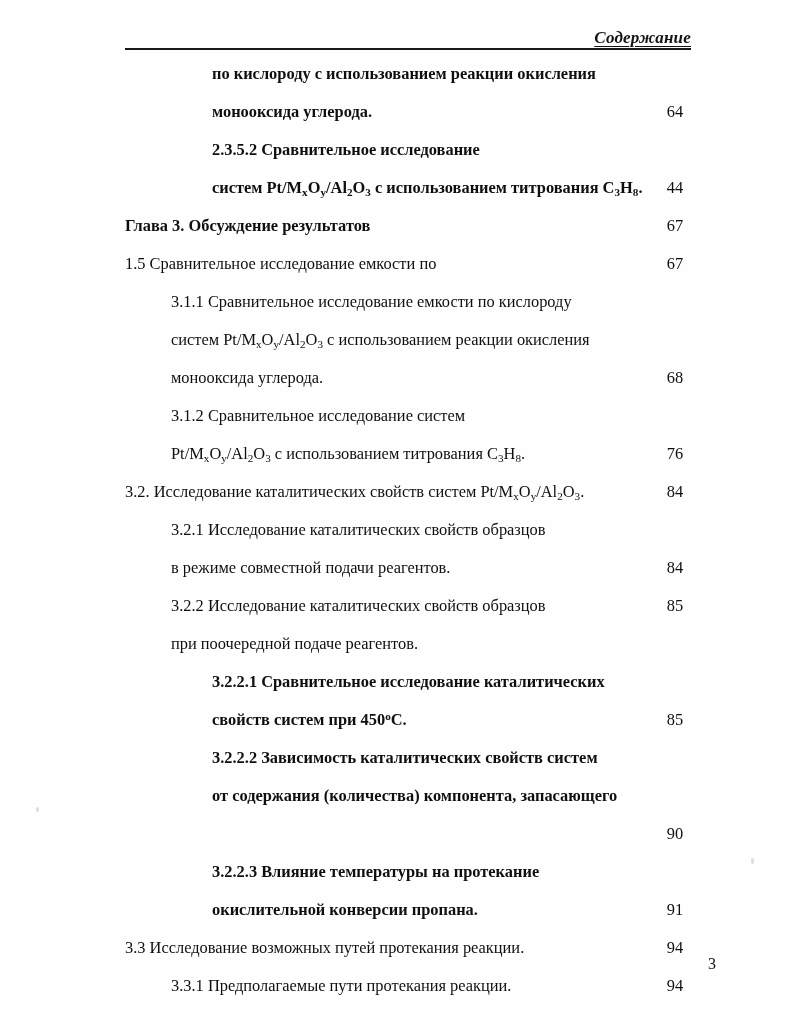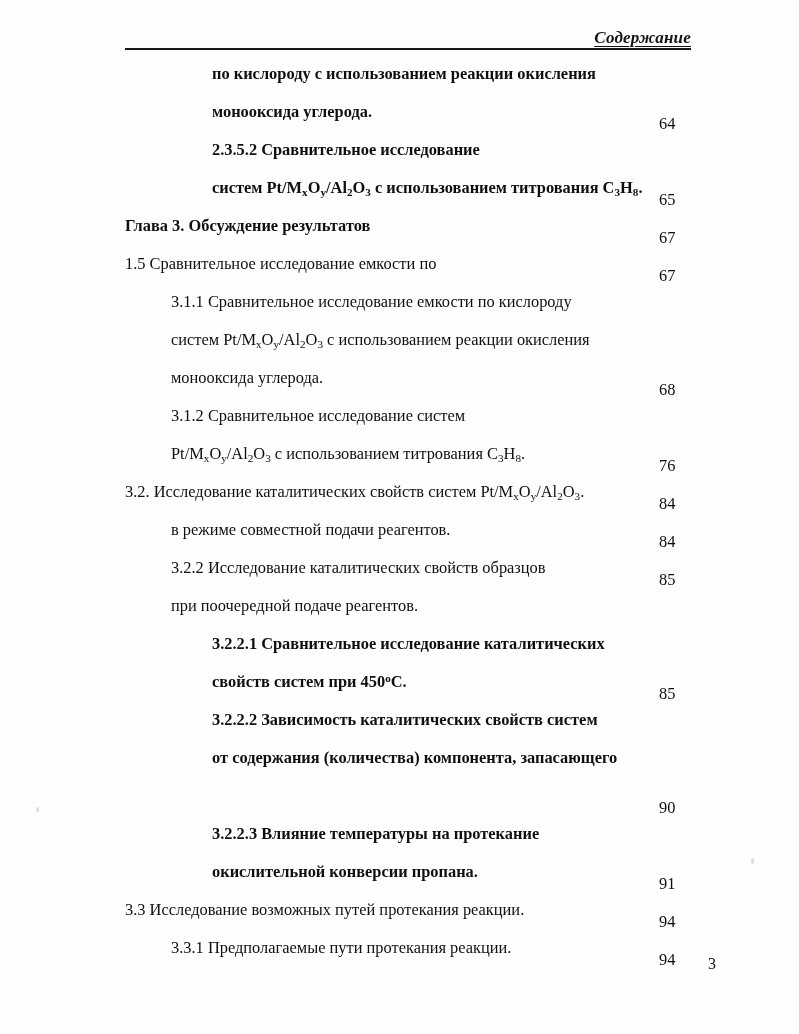--- a/index.html
+++ b/index.html
@@ -65,23 +65,23 @@
     white-space: nowrap;
     font-size: 16.4px;
   }
   .label {
     display: inline-block;
     vertical-align: top;
   }
   .page-no {
     position: absolute;
     right: 0;
-    top: 12px;
+    top: 0;
     width: 32px;
-    text-align: left;
+    text-align: center;
     font-size: 16.4px;
     vertical-align: top;
   }
 
   
   .ind-0  { padding-left: 0px;  }
   .ind-1  { padding-left: 46px; }
   .ind-2  { padding-left: 87px; font-weight: bold; }
 
   .bold { font-weight: bold; margin-top: 28px; }
@@ -126,29 +126,30 @@
 
   <div class="header-zone">
     <div class="header-title">Содержание</div>
     <div class="header-rule"></div>
   </div>
 
   <div class="toc" id="toc-list">
       <div class="row"><span class="label ind-2">по кислороду с использованием реакции окисления</span><span class="page-no"></span></div>
       <div class="row"><span class="label ind-2">монооксида углерода.</span><span class="page-no">64</span></div>
       <div class="row"><span class="label ind-2">2.3.5.2 Сравнительное исследование</span><span class="page-no"></span></div>
-      <div class="row"><span class="label ind-2">систем Pt/M<sub>x</sub>O<sub>y</sub>/Al<sub>2</sub>O<sub>3</sub> с использованием титрования C<sub>3</sub>H<sub>8</sub>.</span><span class="page-no">65</span></div>
+      <div class="row"><span class="label ind-2">систем Pt/M<sub>x</sub>O<sub>y</sub>/Al<sub>2</sub>O<sub>3</sub> с использованием титрования C<sub>3</sub>H<sub>8</sub>.</span><span class="page-no">44</span></div>
       <div class="row"><span class="label ind-0"><span class="bold">Глава 3. Обсуждение результатов</span></span><span class="page-no">67</span></div>
       <div class="row"><span class="label ind-0">1.5 Сравнительное исследование емкости по</span><span class="page-no">67</span></div>
       <div class="row"><span class="label ind-1">3.1.1 Сравнительное исследование емкости по кислороду</span><span class="page-no"></span></div>
       <div class="row"><span class="label ind-1">систем Pt/M<sub>x</sub>O<sub>y</sub>/Al<sub>2</sub>O<sub>3</sub> с использованием реакции окисления</span><span class="page-no"></span></div>
       <div class="row"><span class="label ind-1">монооксида углерода.</span><span class="page-no">68</span></div>
       <div class="row"><span class="label ind-1">3.1.2 Сравнительное исследование систем</span><span class="page-no"></span></div>
       <div class="row"><span class="label ind-1">Pt/M<sub>x</sub>O<sub>y</sub>/Al<sub>2</sub>O<sub>3</sub> с использованием титрования C<sub>3</sub>H<sub>8</sub>.</span><span class="page-no">76</span></div>
       <div class="row"><span class="label ind-0">3.2. Исследование каталитических свойств систем Pt/M<sub>x</sub>O<sub>y</sub>/Al<sub>2</sub>O<sub>3</sub>.</span><span class="page-no">84</span></div>
+      <div class="row"><span class="label ind-1">3.2.1 Исследование каталитических свойств образцов</span><span class="page-no"></span></div>
       <div class="row"><span class="label ind-1">в режиме совместной подачи реагентов.</span><span class="page-no">84</span></div>
       <div class="row"><span class="label ind-1">3.2.2 Исследование каталитических свойств образцов</span><span class="page-no">85</span></div>
       <div class="row"><span class="label ind-1">при поочередной подаче реагентов.</span><span class="page-no"></span></div>
       <div class="row"><span class="label ind-2">3.2.2.1 Сравнительное исследование каталитических</span><span class="page-no"></span></div>
       <div class="row"><span class="label ind-2">свойств систем при 450<sup>о</sup>С.</span><span class="page-no">85</span></div>
       <div class="row"><span class="label ind-2">3.2.2.2 Зависимость каталитических свойств систем</span><span class="page-no"></span></div>
       <div class="row"><span class="label ind-2">от содержания (количества) компонента, запасающего</span><span class="page-no"></span></div>
       <div class="row"><span class="page-no">90</span></div>
       <div class="row"><span class="label ind-2">3.2.2.3 Влияние температуры на протекание</span><span class="page-no"></span></div>
       <div class="row"><span class="label ind-2">окислительной конверсии пропана.</span><span class="page-no">91</span></div>

